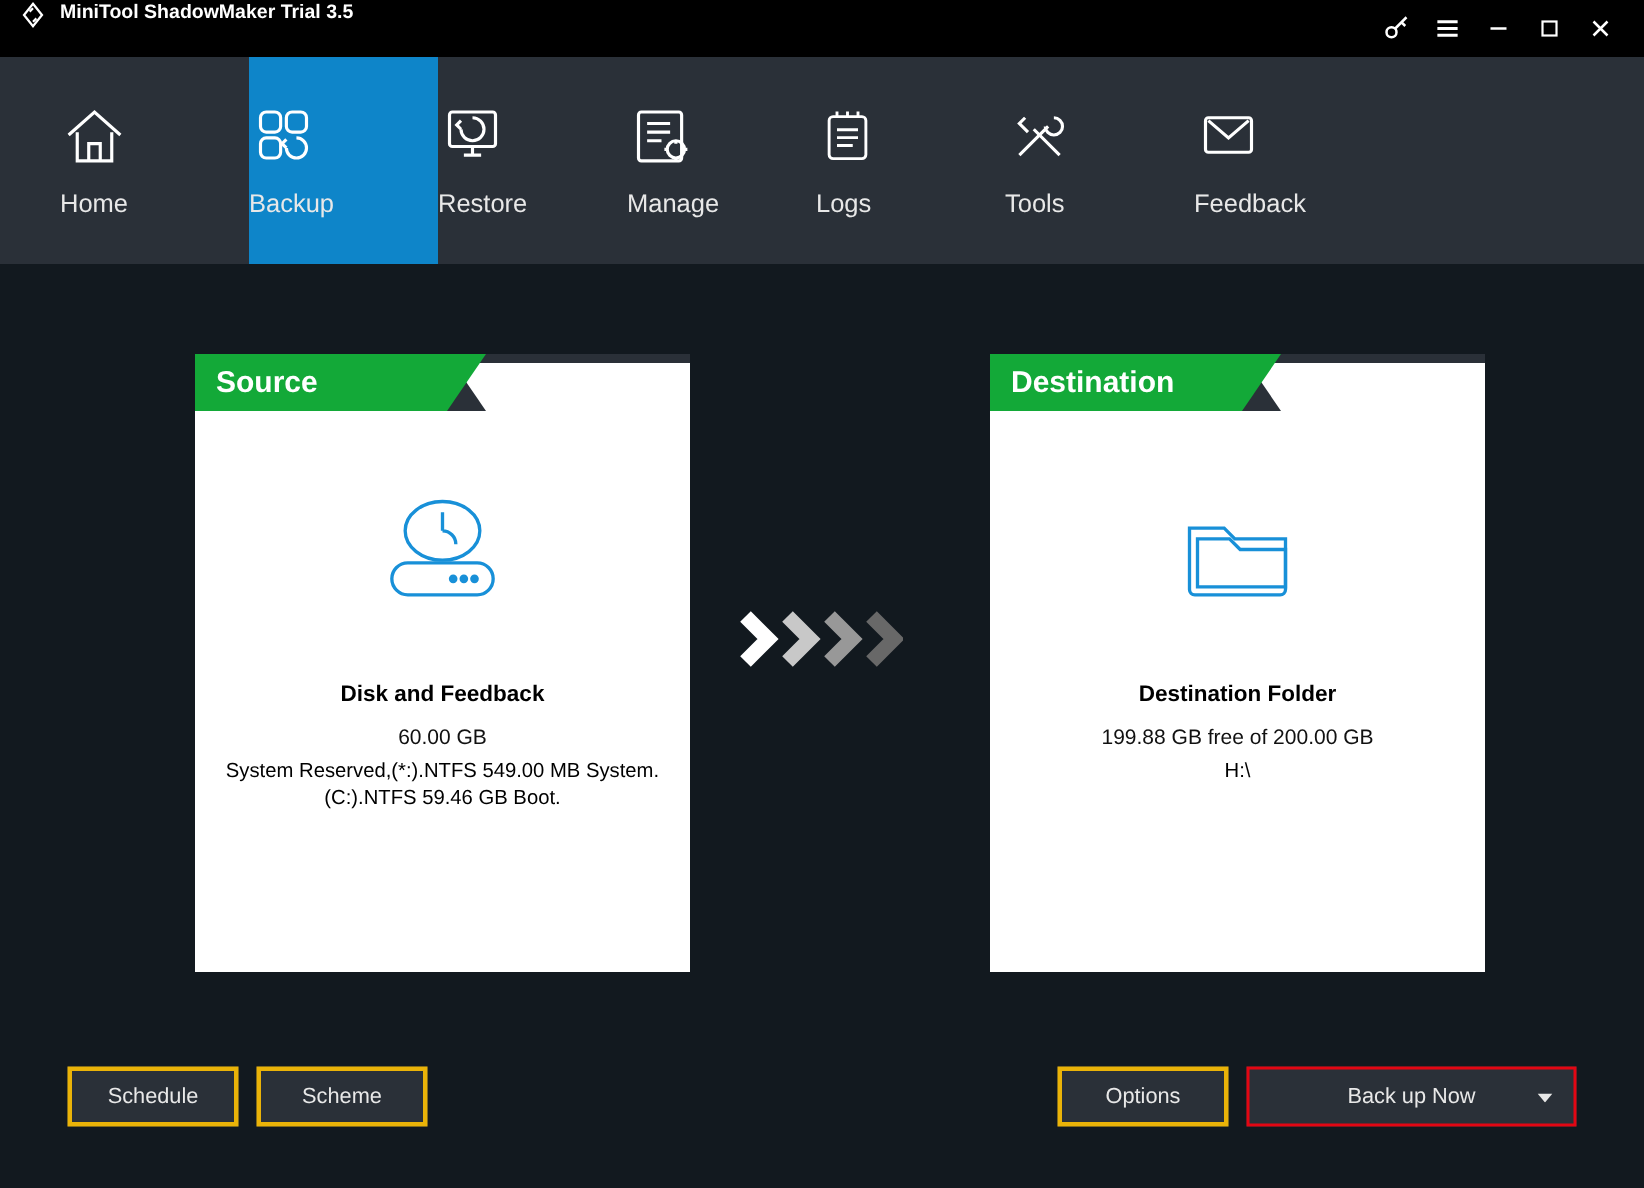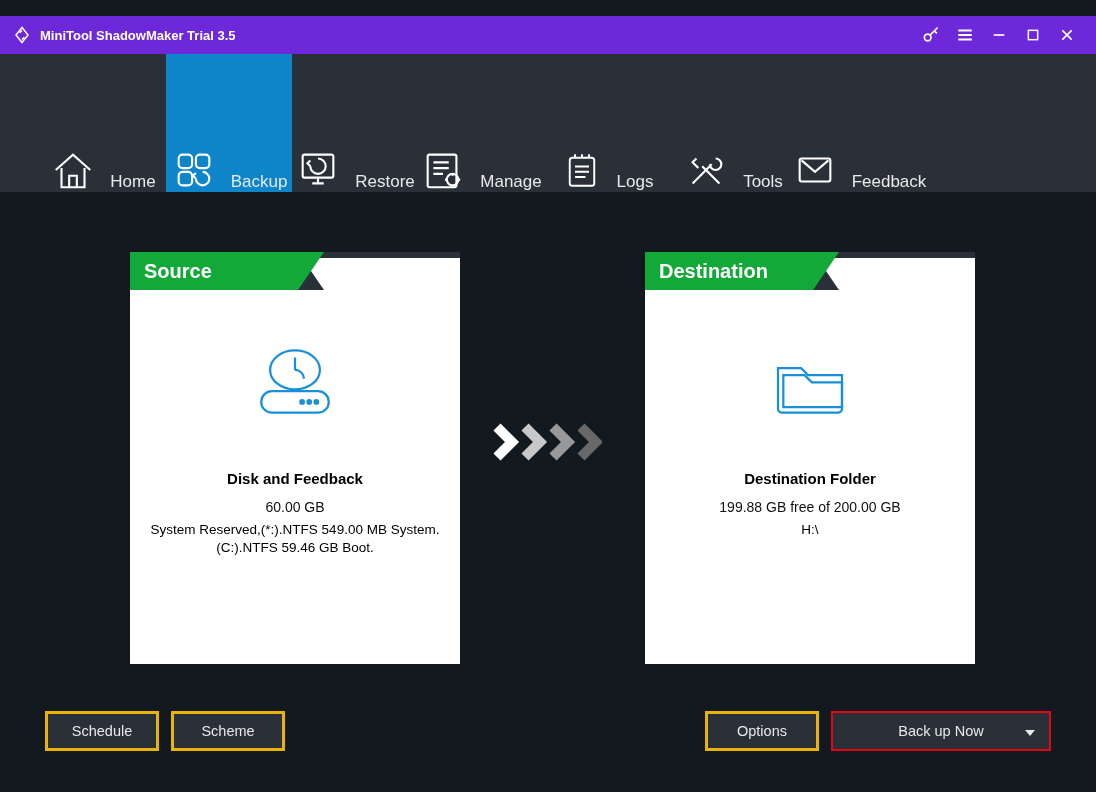--- a/index.html
+++ b/index.html
@@ -6,25 +6,23 @@
 body {
   width: 1096px;
   height: 792px;
   background: #12191f;
   font-family: "Segoe UI", Arial, sans-serif;
   color: #fff;
   overflow: hidden;
 }
 .titlebar {
   height: 38px;
-  background: #6d28d9;
-  display: flex;
-  align-items: center;
+  background: #000000;
+  display: flex;
   padding: 0 12px;
-  margin-top: 16px;
 }
 .titlebar .logo-icon {
   width: 20px; height: 20px;
   display: inline-flex; align-items: center; justify-content: center;
 }
 .titlebar .title {
   font-size: 13px;
   font-weight: 600;
   margin-left: 8px;
   flex: 0 0 auto;
@@ -40,22 +38,22 @@
 .navbar {
   height: 138px;
   background: #2a3038;
   display: flex;
   padding-left: 40px;
 }
 .navitem {
   width: 126px;
   height: 100%;
   display: flex;
-  flex-direction: row;
-  align-items: flex-end;
+  flex-direction: column;
+  align-items: flex-start;
   justify-content: center;
   gap: 14px;
   cursor: pointer;
   font-size: 17px;
   color: #e8e8e8;
 }
 .navitem.active { background: #0e85c9; }
 .navicon { height: 44px; display:flex; align-items:center; justify-content:center; }
 .navicon svg { stroke: #fff; fill: none; stroke-width: 2.2; }
 
@@ -65,21 +63,21 @@
 }
 .panel {
   position: absolute;
   top: 60px;
   width: 330px;
   height: 412px;
   background: #fff;
   color: #000;
 }
 .panel.source { left: 130px; }
-.panel.dest { left: 645px; }
+.panel.dest { left: 660px; }
 .panel-header {
   position: relative;
   height: 38px;
 }
 .panel-header .tab {
   position: absolute;
   left: 0; top: 0;
   height: 38px;
   width: 168px;
   background: #13a938;

